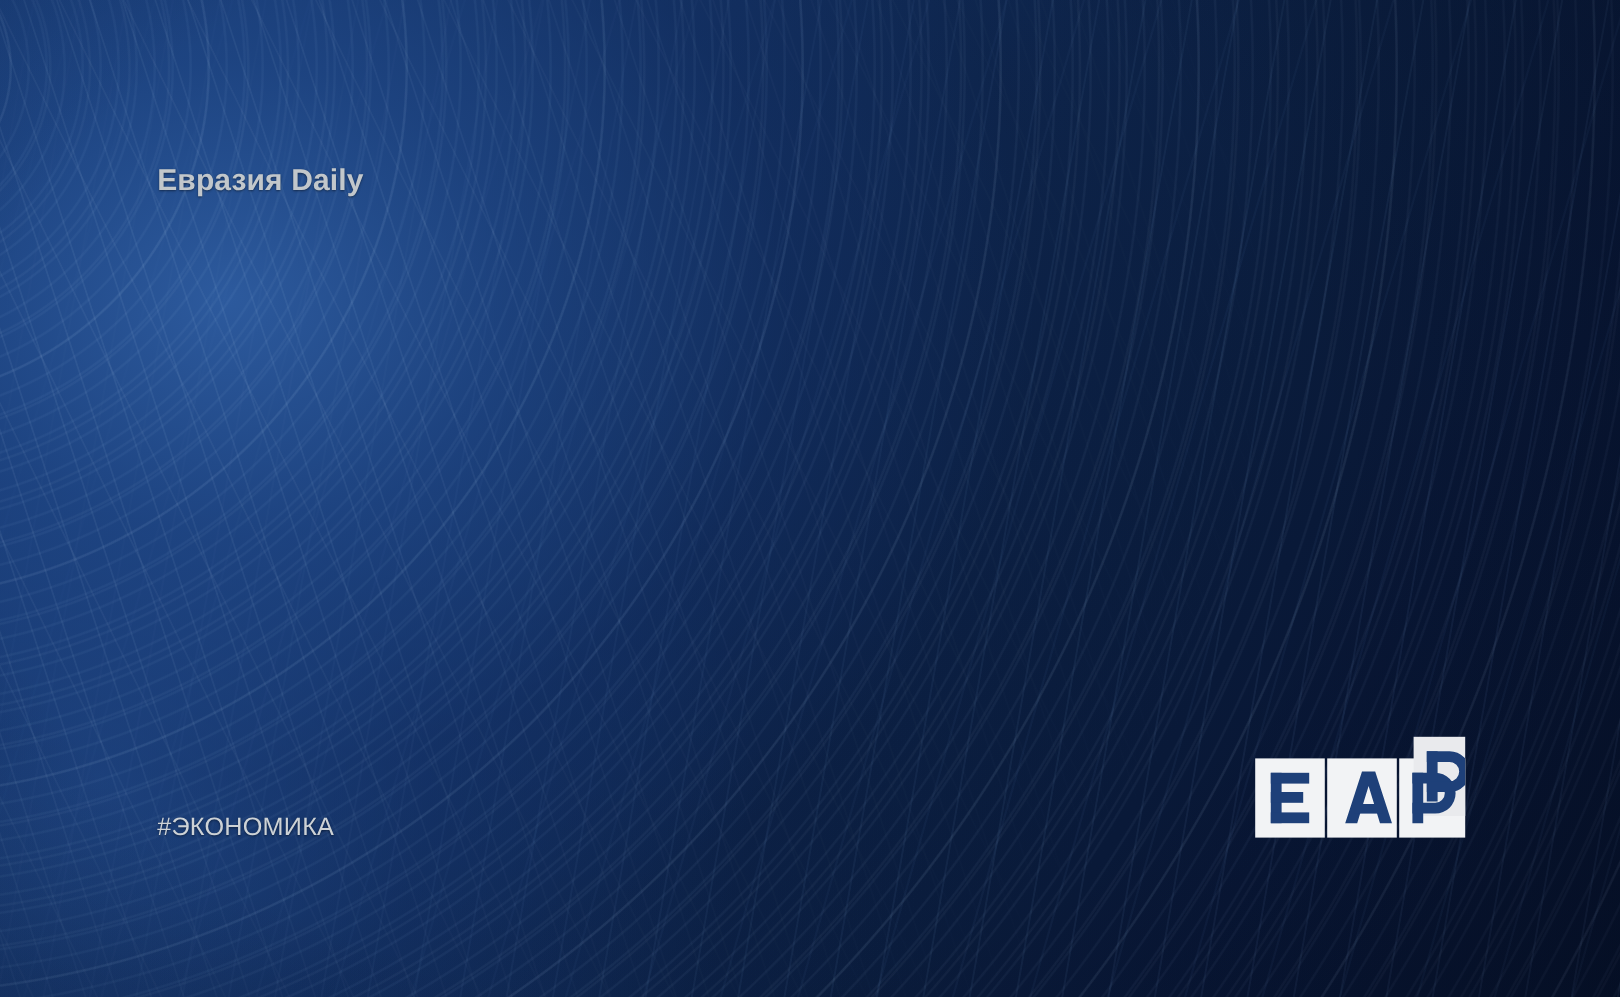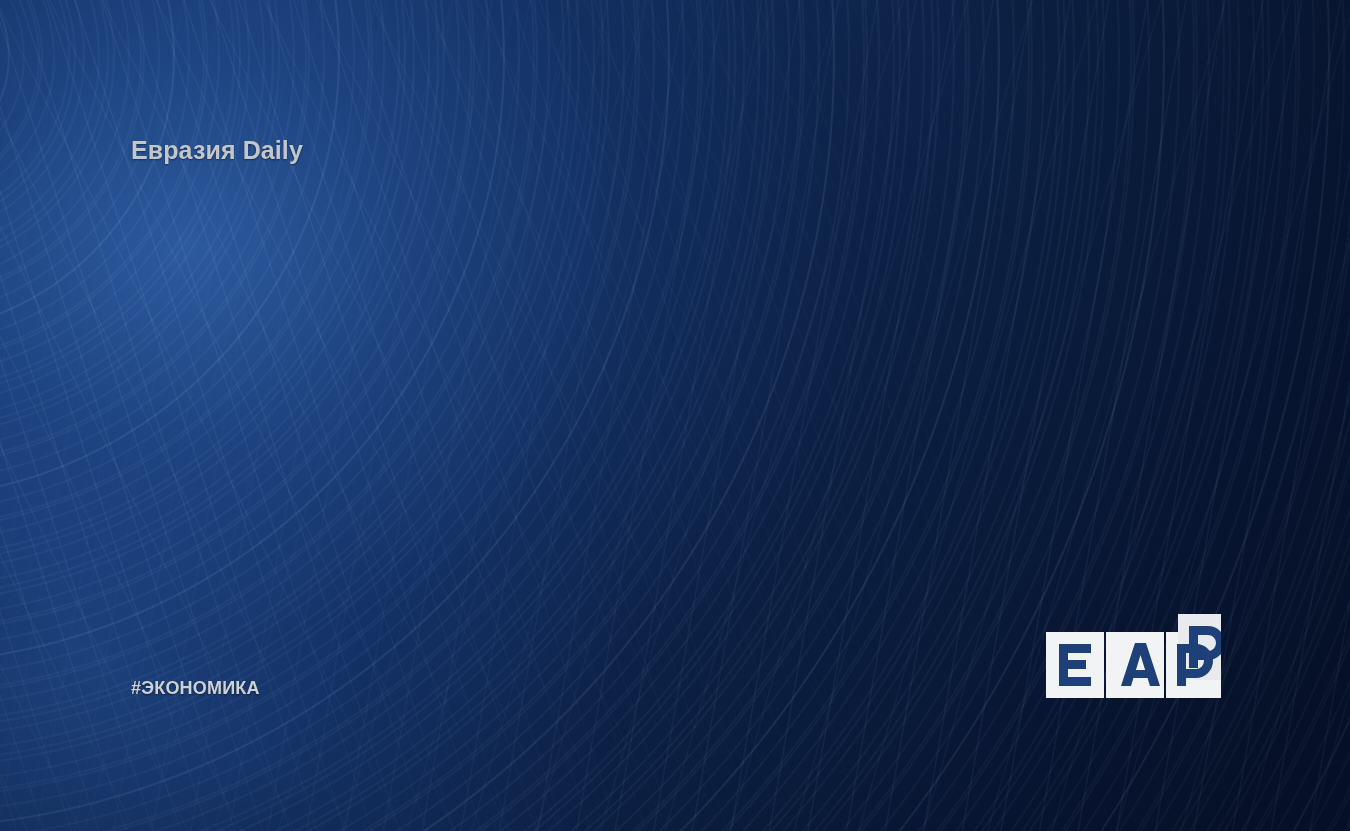--- a/index.html
+++ b/index.html
@@ -142,22 +142,22 @@
     line-height: 1.44;
     color: #ffffff;
     letter-spacing: -0.2px;
     text-shadow: 0 2px 5px rgba(0,0,0,0.35);
   }
 
   .category {
     position: absolute;
     left: 131px;
     top: 678px;
-    font-size: 18px;
-    font-weight: bold;
+    font-size: 21px;
+    font-weight: normal;
     color: #cdd2d6;
     letter-spacing: 0.2px;
     white-space: nowrap;
     text-shadow: 0 1px 2px rgba(0,0,0,0.45);
   }
 
   
   .logo {
     position: absolute;
     left: 1045px;

